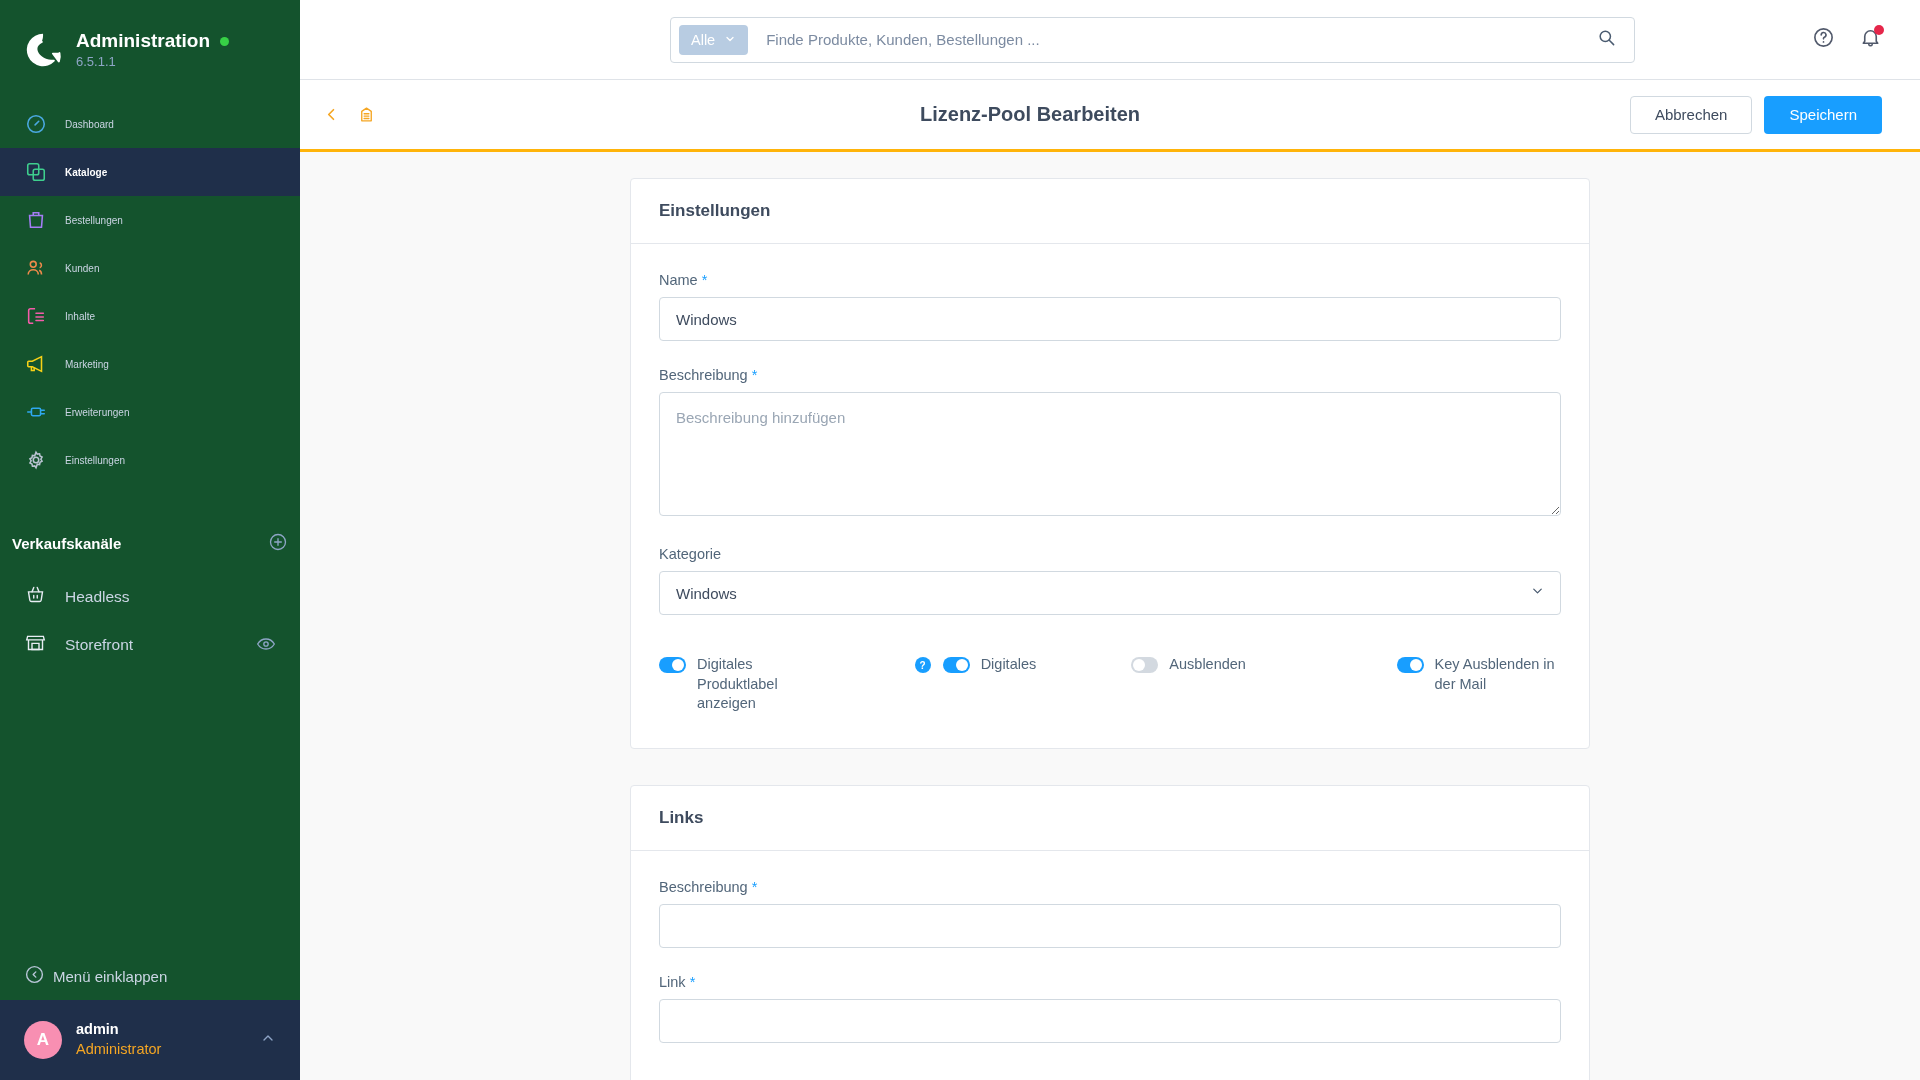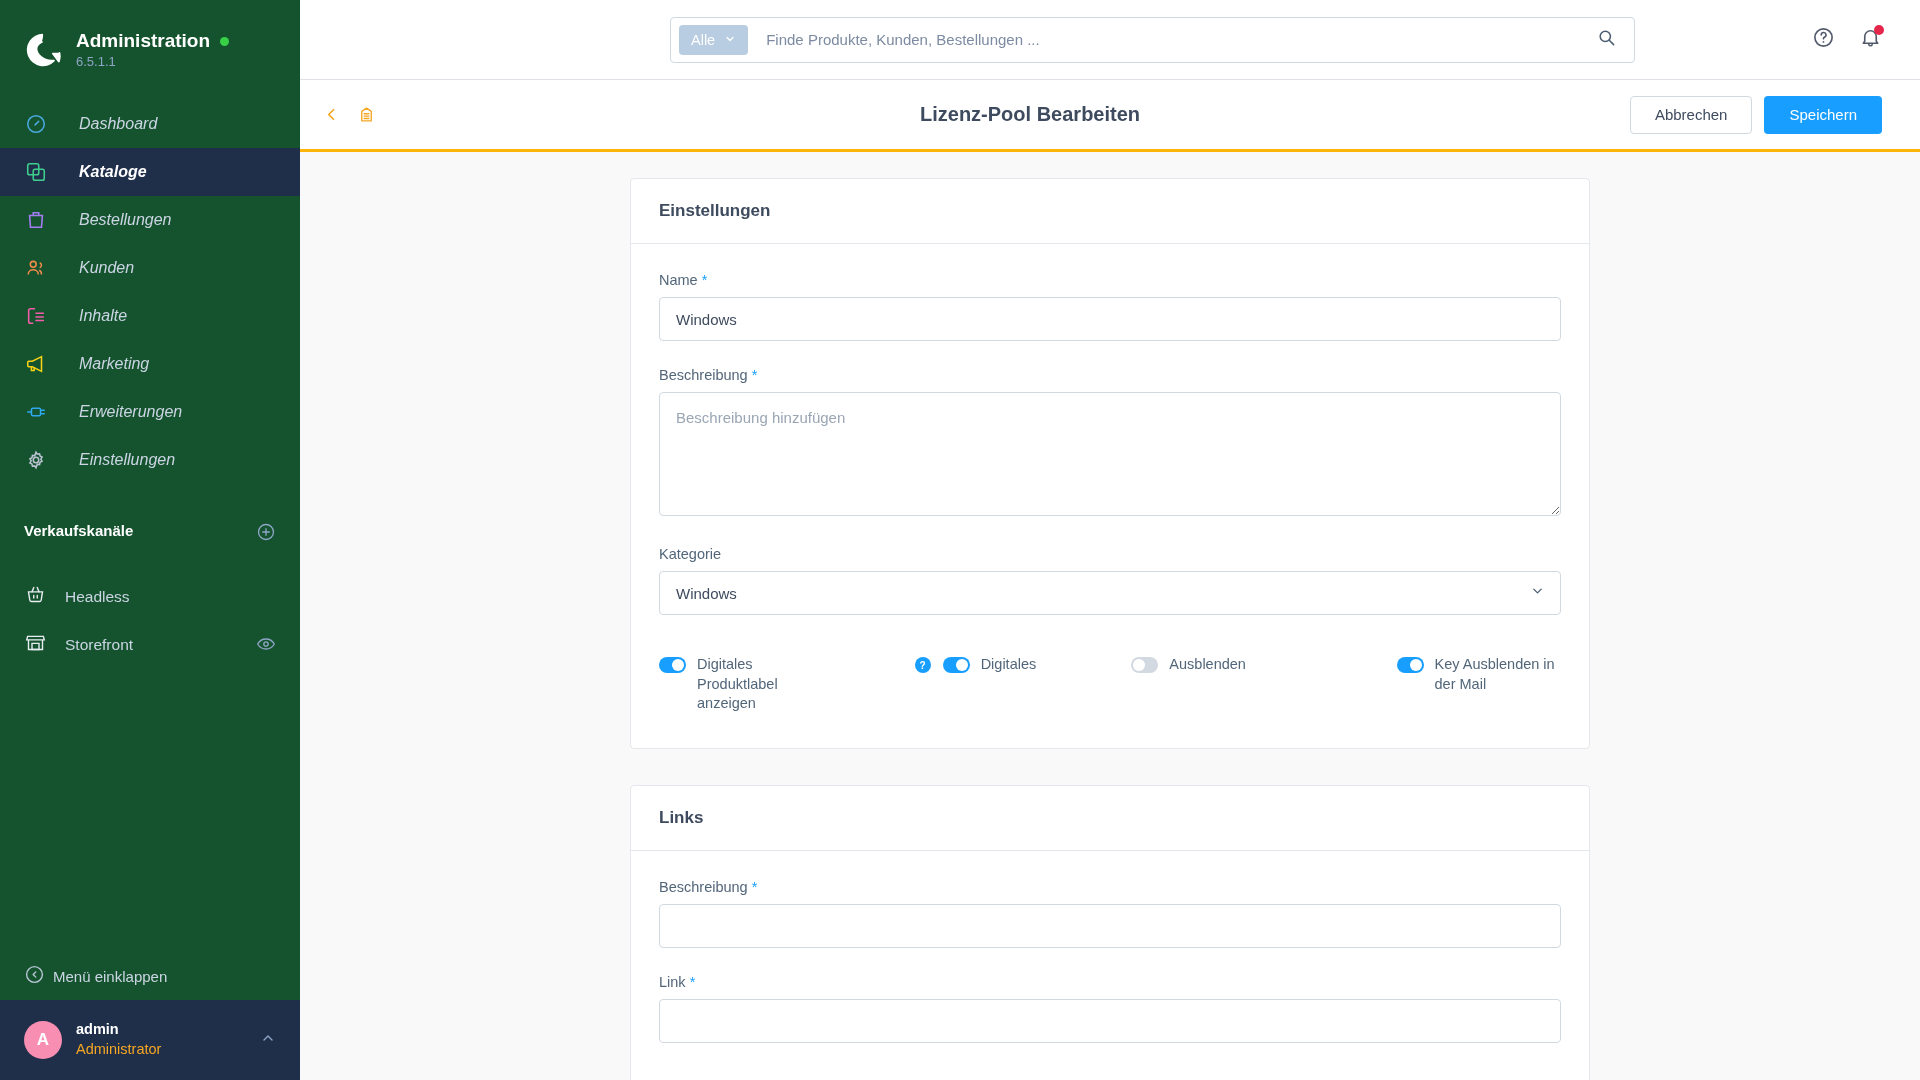--- a/index.html
+++ b/index.html
@@ -26,32 +26,31 @@
   .sb-titlewrap { display: flex; flex-direction: column; line-height: 1.15; }
   .sb-title {
     font-size: 19px; font-weight: bold; color: #fff;
     display: flex; align-items: center; gap: 10px;
   }
   .sb-dot { width: 9px; height: 9px; border-radius: 50%; background: #37d046; display:inline-block; }
   .sb-ver { font-size: 13px; color: #8ea5c6; margin-top: 3px; }
 
   .sb-nav { margin-top: 22px; }
   .sb-item {
-    display: flex; align-items: center; gap: 32px;
+    display: flex; align-items: center; gap: 18px;
     height: 48px; padding-left: 24px;
-    color: #cbd5e4; font-size: 16px;
+    color: #cbd5e4; font-size: 10px;
     cursor: pointer;
-    font-style: italic;
   }
   .sb-item .ic { width: 23px; height: 23px; flex: 0 0 23px; display:flex; align-items:center; justify-content:center;}
   .sb-item.active { background: #1f2f4a; color: #fff; font-weight: bold; }
 
   .sb-section {
-    display:flex; align-items:flex-start; justify-content: space-between;
-    padding: 0 24px; margin-top: 38px; margin-bottom: 6px;
+    display:flex; align-items:flex-end; justify-content: space-between;
+    padding: 0 12px; margin-top: 38px; margin-bottom: 6px;
     height: 30px;
   }
   .sb-section-label { font-size: 15px; color: #fff; font-weight: bold; }
   .sb-section-add { width:20px;height:20px;color:#8ea5c6;cursor:pointer; }
   .sb-chan {
     display:flex; align-items:flex-end; gap:18px;
     height: 48px; padding: 0 24px;
     color:#cbd5e4; font-size:15.5px; cursor:pointer;
   }
   .sb-chan .ic { width:23px;height:23px;flex:0 0 23px;display:flex;align-items:center;justify-content:center;}

